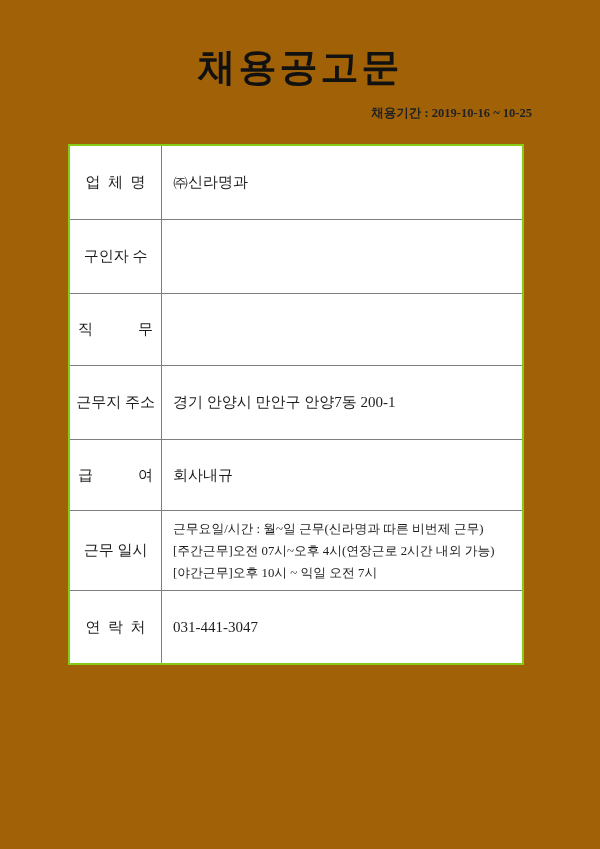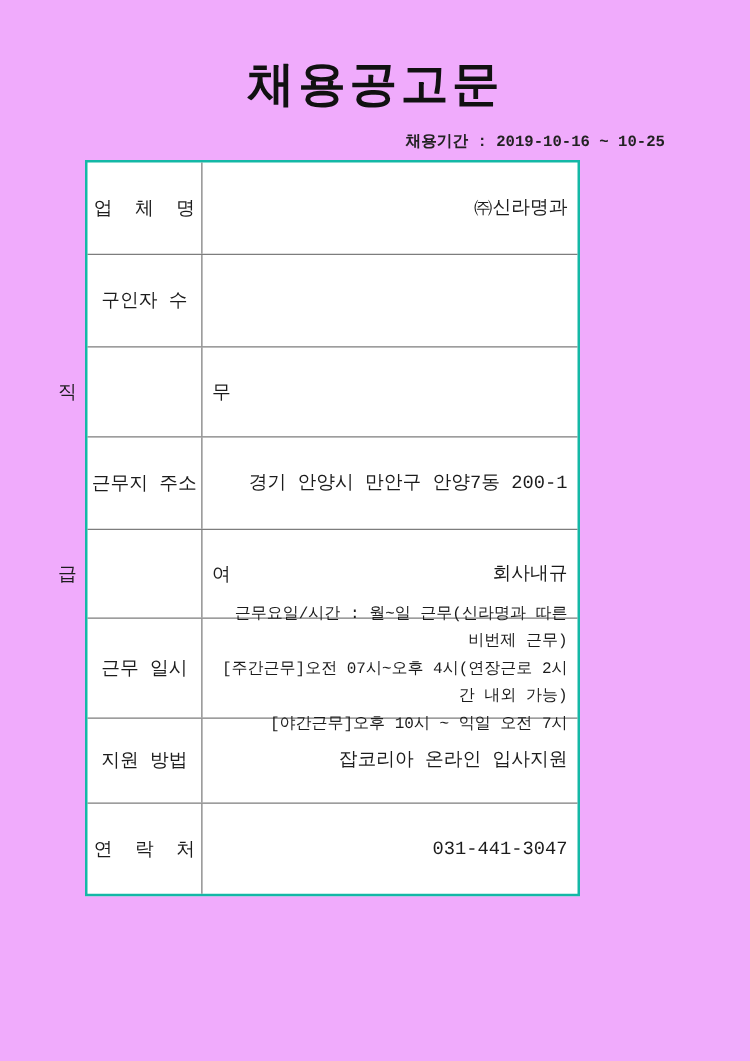--- a/index.html
+++ b/index.html
@@ -4,22 +4,22 @@
 <style>
   html, body {
     margin: 0;
     padding: 0;
     background: #ffffff;
   }
   .page {
     position: relative;
     width: 600px;
     height: 849px;
-    background: #f0abfc;
-    font-family: Liberation Mono, monospace;
+    background: #a16207;
+    font-family: Liberation Serif, serif;
     color: #1c1c1c;
     overflow: hidden;
   }
   .doc-title {
     position: absolute;
     top: 42px;
     left: 0;
     right: 0;
     text-align: center;
     font-size: 38px;
@@ -32,23 +32,23 @@
     top: 105px;
     right: 68px;
     font-size: 12.5px;
     font-weight: bold;
     color: #222222;
     white-space: pre;
   }
   .doc-table {
     position: absolute;
     left: 68px;
-    top: 128px;
-    width: 396px;
-    border: 2px solid #14b8a6;
+    top: 144px;
+    width: 456px;
+    border: 2px solid #84cc16;
     box-sizing: border-box;
     background: #ffffff;
   }
   .t-row {
     display: flex;
     box-sizing: border-box;
     border-bottom: 1px solid #7d7d7d;
   }
   .t-row:last-child {
     border-bottom: none;
@@ -67,21 +67,20 @@
   }
   .value-cell {
     flex: 1;
     display: flex;
     flex-direction: column;
     justify-content: center;
     padding-left: 11px;
     padding-right: 8px;
     font-size: 15px;
     color: #1c1c1c;
-    text-align: right;
   }
   .value-cell .line {
     line-height: 21px;
     white-space: pre-wrap;
   }
   .t-row.small-text .value-cell {
     font-size: 12.8px;
   }
   .t-row.small-text .value-cell .line {
     line-height: 22px;
@@ -129,26 +128,20 @@
 
     <div class="t-row small-text" style="height:80px">
       <div class="label-cell">근무 일시</div>
       <div class="value-cell">
         <div class="line">근무요일/시간 : 월~일 근무(신라명과 따른 비번제 근무)</div>
         <div class="line">[주간근무]오전 07시~오후 4시(연장근로 2시간 내외 가능)</div>
         <div class="line">[야간근무]오후 10시 ~ 익일 오전 7시</div>
       </div>
     </div>
 
-    <div class="t-row" style="height:68px">
-      <div class="label-cell">지원 방법</div>
-      <div class="value-cell">
-        <div class="line">잡코리아 온라인 입사지원</div>
-      </div>
-    </div>
 
 
     <div class="t-row" style="height:72px">
       <div class="label-cell">연  락  처</div>
       <div class="value-cell">
         <div class="line">031-441-3047</div>
       </div>
     </div>
 
   </div>

